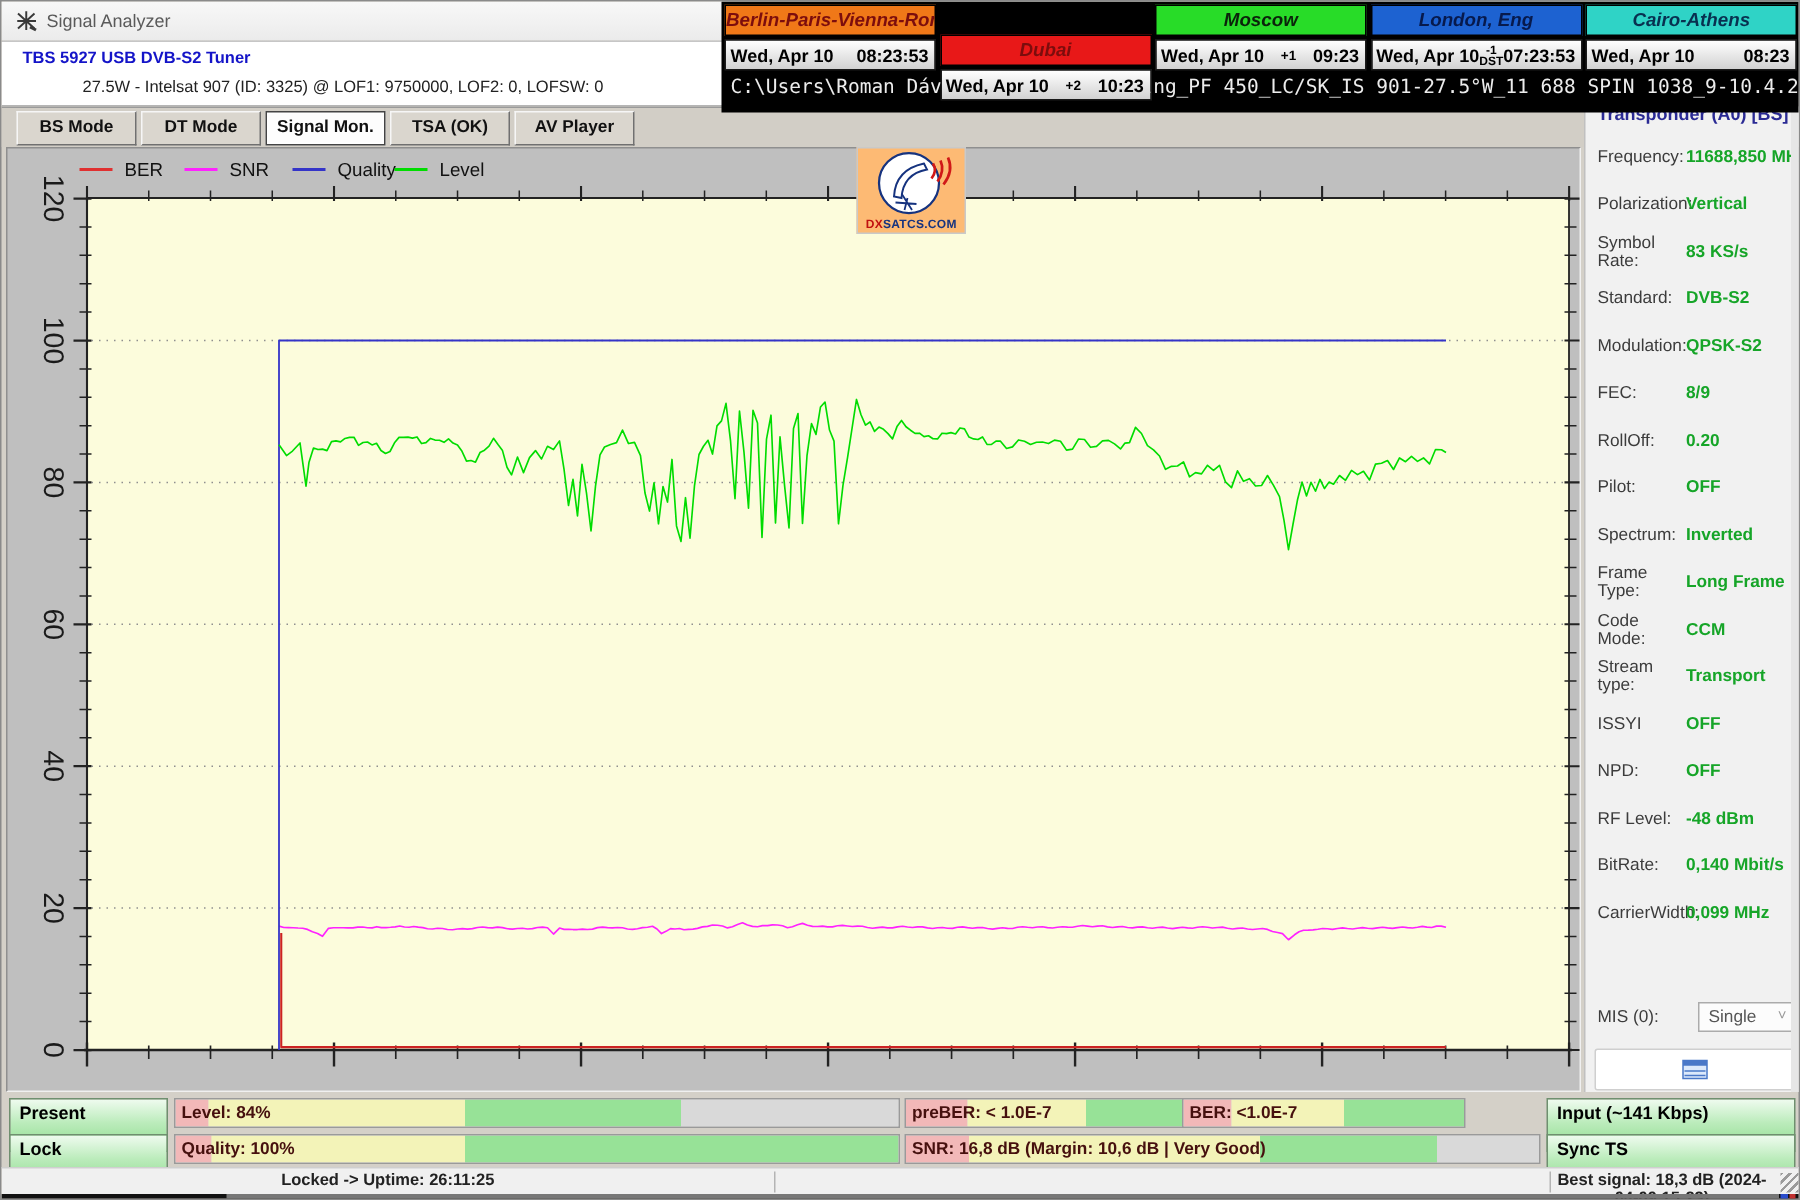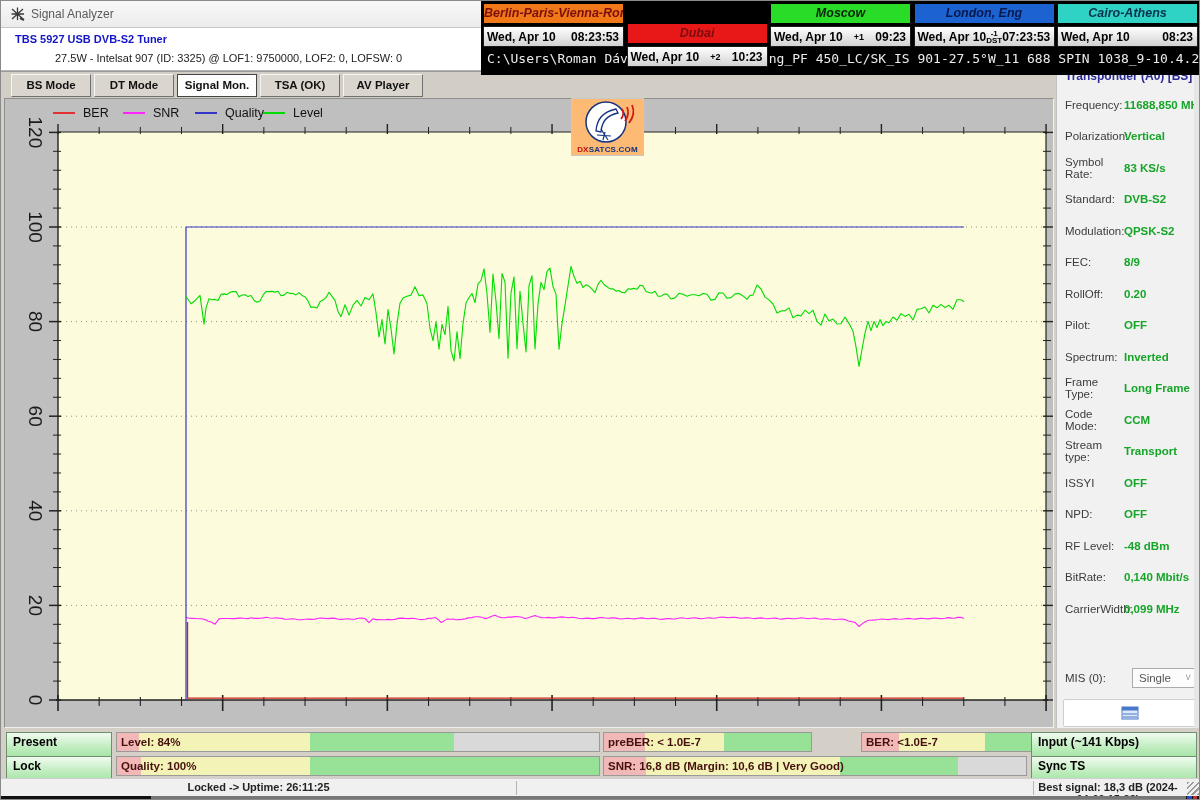--- a/index.html
+++ b/index.html
@@ -415,21 +415,21 @@
         <div class="blabel">Level: 84%</div>
       </div>
       <div class="bbar" style="left: 602px; top: 731px; width: 209px;">
         <div class="zones">
           <div class="zone" style="width: 20%; background: rgb(242, 184, 184);"></div>
           <div class="zone" style="width: 38%; background: rgb(243, 243, 184);"></div>
           <div class="zone" style="width: 42%; background: rgb(151, 226, 151);"></div>
         </div>
         <div class="blabel">preBER: &lt; 1.0E-7</div>
       </div>
-      <div class="bbar" style="left: 860px; top: 731px; width: 217px;">
+      <div class="bbar" style="left: 787px; top: 731px; width: 189px;">
         <div class="zones">
           <div class="zone" style="width: 17%; background: rgb(242, 184, 184);"></div>
           <div class="zone" style="width: 40%; background: rgb(243, 243, 184);"></div>
           <div class="zone" style="width: 43%; background: rgb(151, 226, 151);"></div>
         </div>
         <div class="blabel">BER: &lt;1.0E-7</div>
       </div>
       <div class="bbtn" style="left: 1030px; top: 731px; width: 166px;">Input (~141 Kbps)</div>
       <div class="bbtn" style="left: 5px; top: 755px; width: 106px;">Lock</div>
       <div class="bbar" style="left: 115px; top: 755px; width: 484px;">

